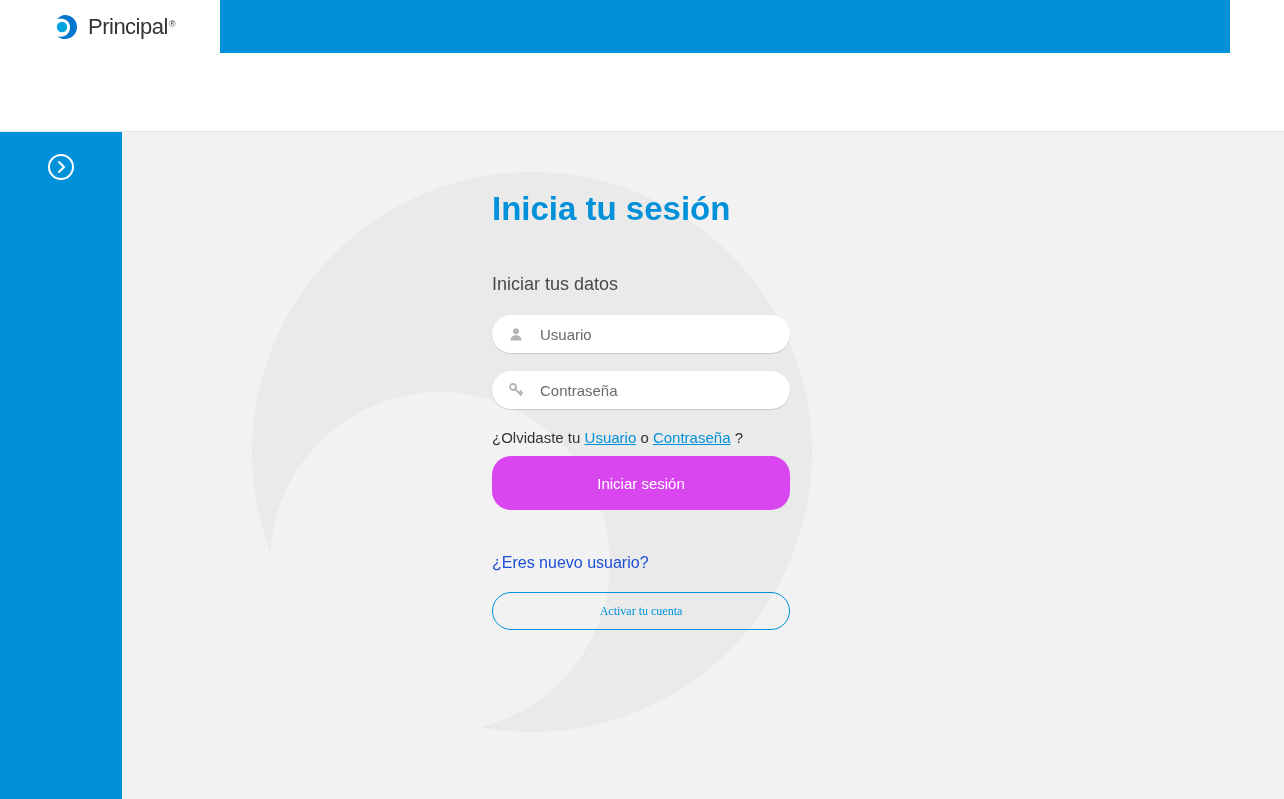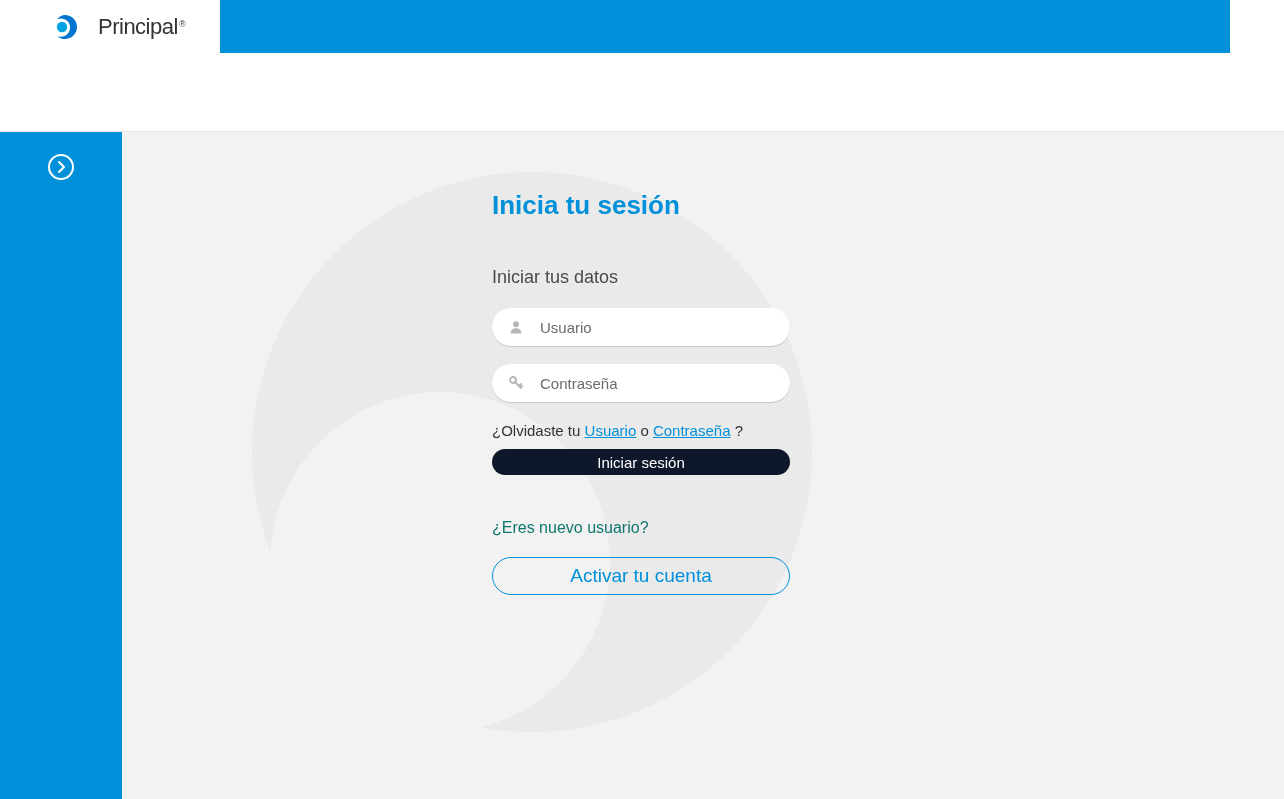--- a/index.html
+++ b/index.html
@@ -29,21 +29,21 @@
       height: 53px;
       display: flex;
       align-items: center;
       padding-left: 52px;
       background: #fff;
     }
 
     .logo {
       display: flex;
       align-items: flex-end;
-      gap: 20px;
+      gap: 10px;
     }
 
     .logo-mark {
       width: 26px;
       height: 26px;
       position: relative;
     }
 
     .logo-text {
       font-size: 22px;
@@ -136,21 +136,21 @@
 
     .login-form {
       position: relative;
       z-index: 1;
       padding-top: 58px;
       padding-left: 370px;
       width: 680px;
     }
 
     .page-title {
-      font-size: 26px;
+      font-size: 33px;
       font-weight: 600;
       color: #0091da;
       margin-bottom: 46px;
     }
 
     .subtitle {
       font-size: 18px;
       color: #4a4a4a;
       margin-bottom: 20px;
     }
@@ -199,45 +199,46 @@
     }
 
     .forgot-link {
       color: #0091da;
       text-decoration: underline;
       cursor: pointer;
     }
 
     .primary-button {
       width: 298px;
-      height: 26px;
+      height: 54px;
       border-radius: 19px;
       border: none;
-      background: #0f172a;
+      background: #d946ef;
       color: #fff;
       font-size: 15px;
       cursor: pointer;
     }
 
     .new-user-title {
       font-size: 16px;
-      color: #0f766e;
+      color: #1d4ed8;
       margin-top: 44px;
       margin-bottom: 20px;
     }
 
     .secondary-button {
       width: 298px;
       height: 38px;
       border-radius: 19px;
       border: 1px solid #0091da;
       background: transparent;
       color: #0091da;
-      font-size: 19px;
+      font-size: 12px;
       cursor: pointer;
+      font-family: Liberation Serif, serif;
     }
   </style>
 </head>
 <body>
 
 <div class="header">
   <div class="logo-area">
     <div class="logo">
       <span class="logo-mark">
         <svg viewBox="0 0 26 26" width="26" height="26">

